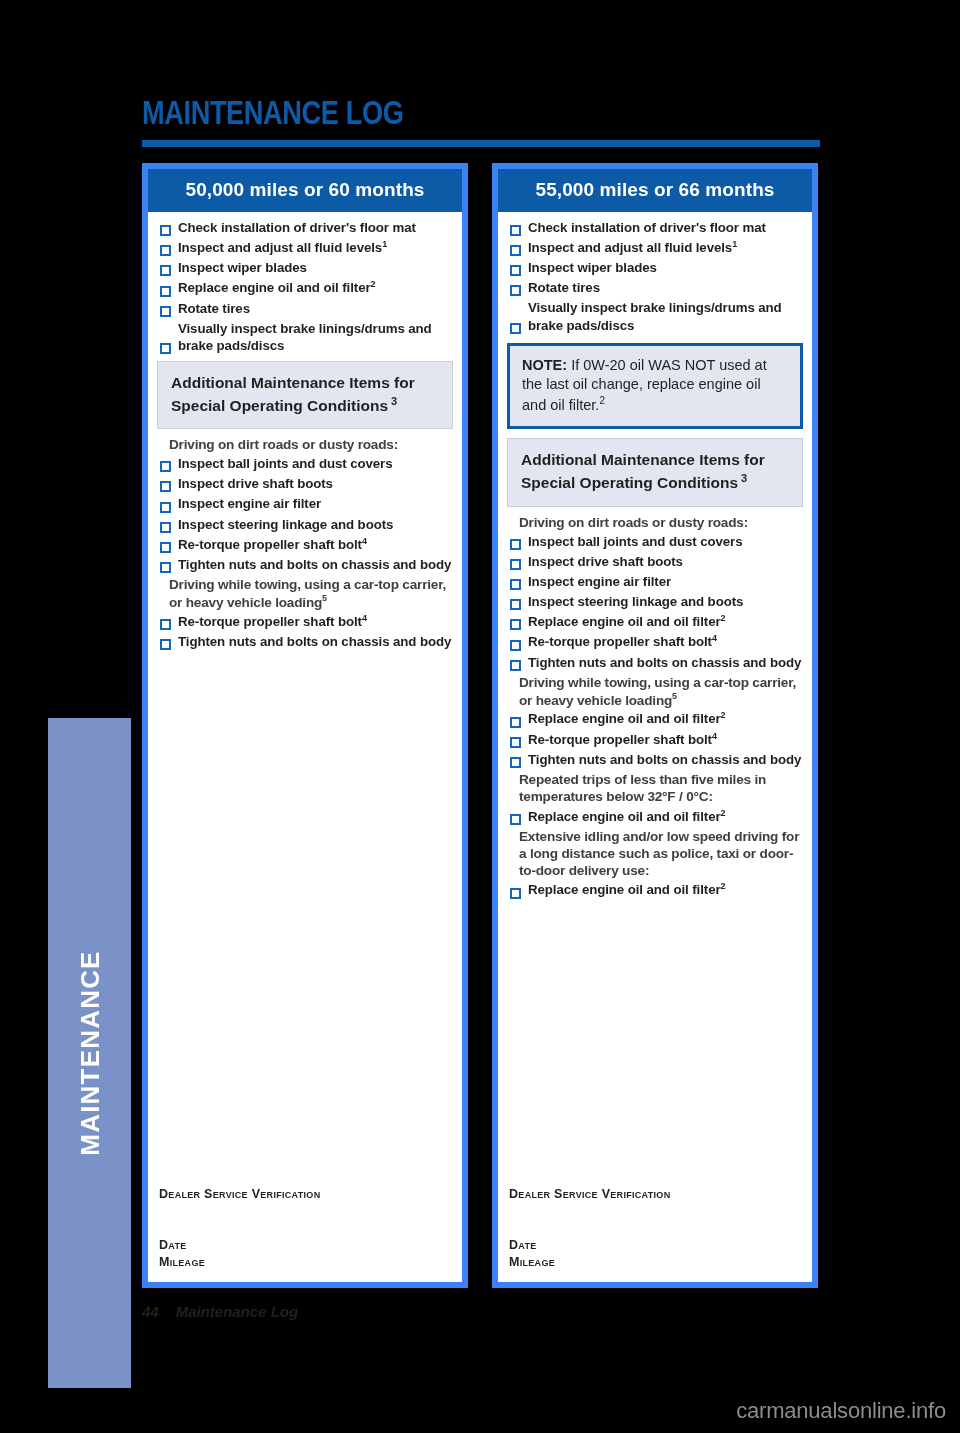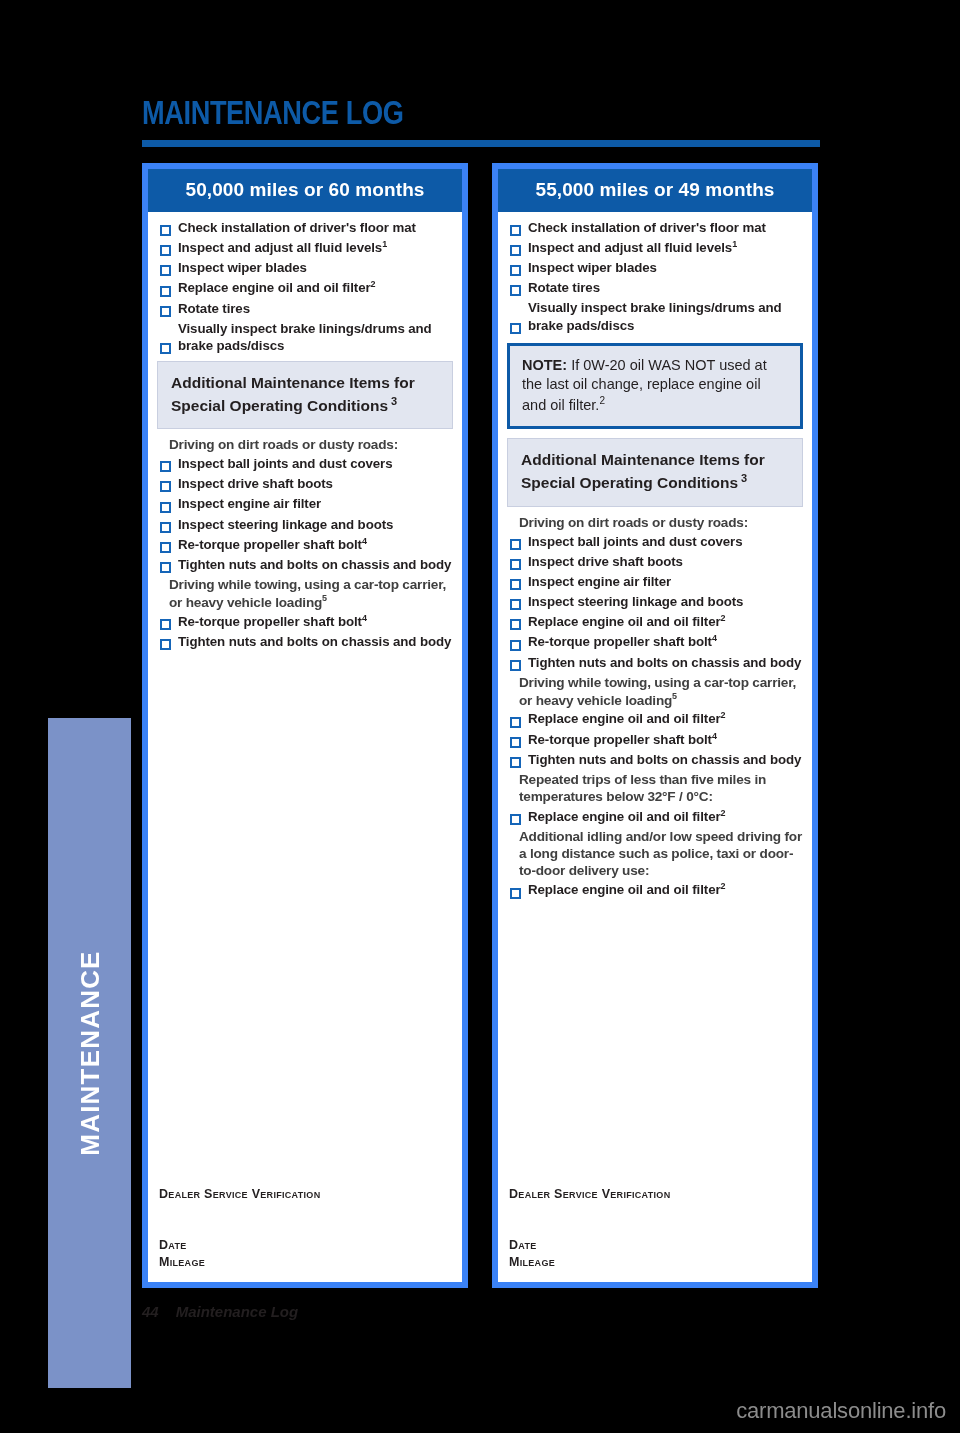--- a/index.html
+++ b/index.html
@@ -276,21 +276,21 @@
       </div>
     </div>
   <div class="verify-block">
     <div class="verify-title">Dealer Service Verification</div>
     <div class="verify-line">Date</div>
     <div class="verify-line">Mileage</div>
   </div>
 </div>
 
 <div class="col col-right">
-  <div class="col-head">55,000 miles or 49 months</div>
+  <div class="col-head">55,000 miles or 66 months</div>
   <div class="col-body" id="body-1">
       <div class="chk-item">
         <span class="chk-box"></span>
         <span class="chk-text">Check installation of driver's floor mat</span>
       </div>
       <div class="chk-item">
         <span class="chk-box"></span>
         <span class="chk-text">Inspect and adjust all fluid levels<span class="sup">1</span></span>
       </div>
       <div class="chk-item">
@@ -350,21 +350,21 @@
       </div>
       <div class="chk-item">
         <span class="chk-box"></span>
         <span class="chk-text">Tighten nuts and bolts on chassis and body</span>
       </div>
       <div class="cond-head">Repeated trips of less than five miles in temperatures below 32°F / 0°C:</div>
       <div class="chk-item">
         <span class="chk-box"></span>
         <span class="chk-text">Replace engine oil and oil filter<span class="sup">2</span></span>
       </div>
-      <div class="cond-head">Additional idling and/or low speed driving for a long distance such as police, taxi or door-to-door delivery use:</div>
+      <div class="cond-head">Extensive idling and/or low speed driving for a long distance such as police, taxi or door-to-door delivery use:</div>
       <div class="chk-item">
         <span class="chk-box"></span>
         <span class="chk-text">Replace engine oil and oil filter<span class="sup">2</span></span>
       </div>
     </div>
   <div class="verify-block">
     <div class="verify-title">Dealer Service Verification</div>
     <div class="verify-line">Date</div>
     <div class="verify-line">Mileage</div>
   </div>

